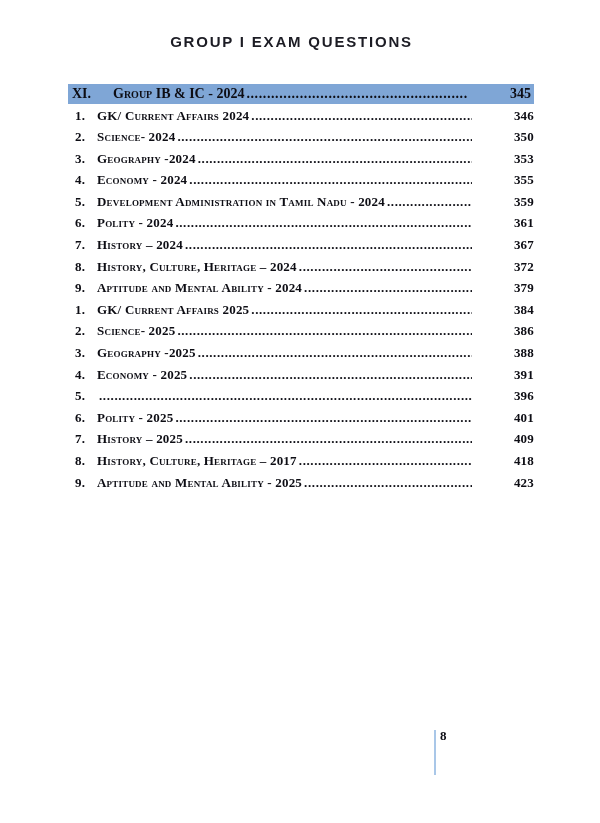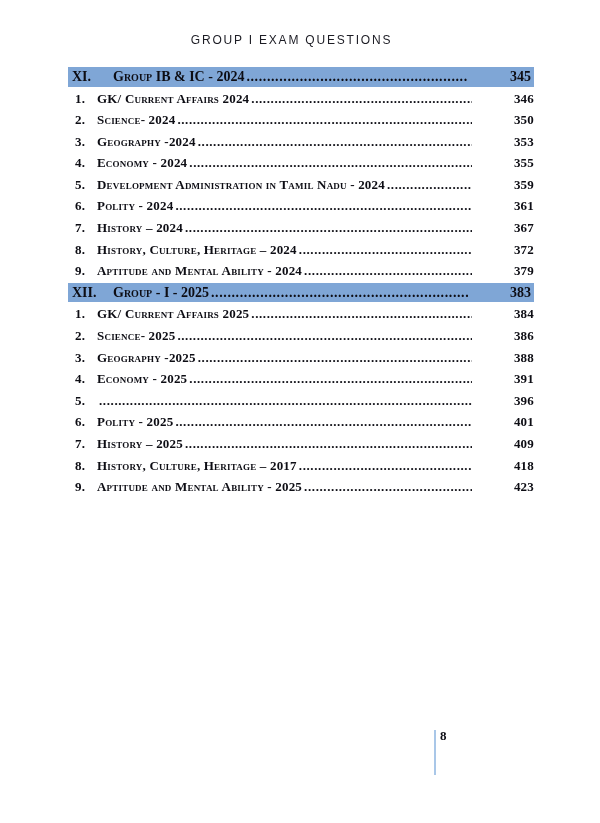--- a/index.html
+++ b/index.html
@@ -7,25 +7,25 @@
     --footer-line:#A9C7E8;
     --ink:#0d0d14;
   }
   html,body{margin:0;padding:0;}
   body{
     width:600px;height:823px;background:#ffffff;position:relative;
     font-family:"Liberation Serif", serif;color:var(--ink);overflow:hidden;
   }
   .page-header{
     position:absolute;top:33px;left:0;width:583px;text-align:center;
-    font-family:"Liberation Sans", sans-serif;font-weight:normal;
-    font-size:12px;letter-spacing:1.8px;color:#1c1c24;text-transform:uppercase;
+    font-family:"Liberation Sans", sans-serif;font-weight:bold;
+    font-size:15px;letter-spacing:1.8px;color:#1c1c24;text-transform:uppercase;
   }
   .toc{
-    position:absolute;top:66px;left:68px;width:466px;
+    position:absolute;top:83px;left:68px;width:466px;
   }
   .row{
     display:flex;align-items:baseline;height:21.6px;line-height:21.6px;
     font-weight:bold;font-variant:small-caps;white-space:nowrap;
   }
   .row.item{font-size:13px;letter-spacing:0.2px;}
   .row.sec{
     background:var(--highlight);height:19.5px;line-height:19.5px;
     margin:1px 0;font-size:14px;padding-left:4px;padding-right:3px;
     box-sizing:border-box;
@@ -112,26 +112,20 @@
     <span class="dots"></span>
     <span class="pg">372</span>
   </div>
   <div class="row item">
     <span class="num">9.</span>
     <span class="ttl">Aptitude and Mental Ability - 2024</span>
     <span class="dots"></span>
     <span class="pg">379</span>
   </div>
 
-  <div class="row sec">
-    <span class="num">XII.</span>
-    <span class="ttl">Group - I - 2025</span>
-    <span class="dots"></span>
-    <span class="pg">383</span>
-  </div>
 
   <div class="row item">
     <span class="num">1.</span>
     <span class="ttl">GK/ Current Affairs 2025</span>
     <span class="dots"></span>
     <span class="pg">384</span>
   </div>
   <div class="row item">
     <span class="num">2.</span>
     <span class="ttl">Science- 2025</span>

